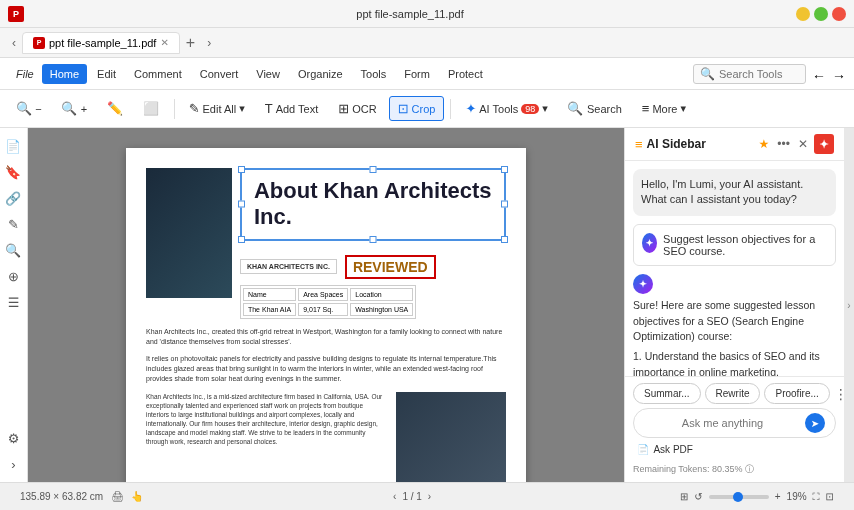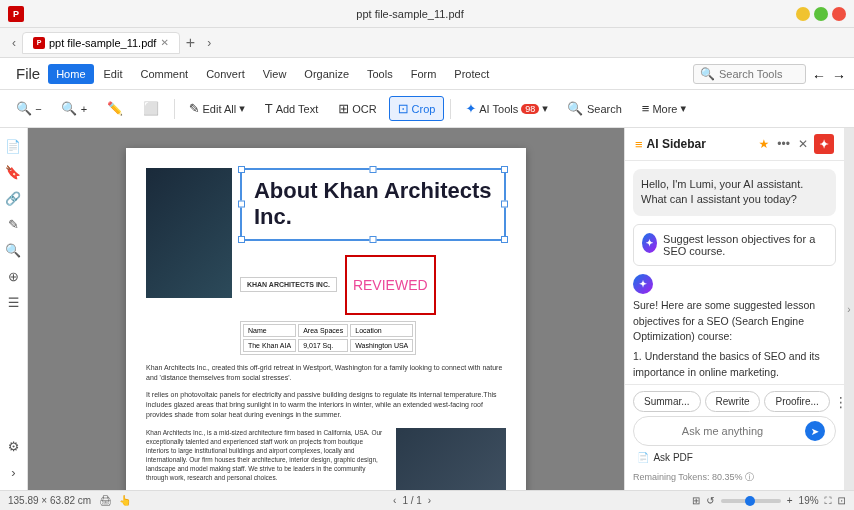--- a/index.html
+++ b/index.html
@@ -16,21 +16,21 @@
     .tb-max { background: #5cc23b; }
     .tb-close { background: #f05040; }
     .tab-bar { display: flex; align-items: center; background: #f5f5f5; padding: 0 6px; height: 30px; border-bottom: 1px solid #ddd; }
     .tab { display: flex; align-items: center; gap: 4px; padding: 4px 10px; background: white; border: 1px solid #ddd; border-radius: 4px 4px 0 0; font-size: 11px; cursor: pointer; }
     .tab .close-tab { font-size: 10px; color: #888; cursor: pointer; }
     .tab-new { background: none; border: none; font-size: 16px; color: #666; cursor: pointer; padding: 0 6px; }
     .tab-nav { background: none; border: none; font-size: 12px; color: #666; cursor: pointer; padding: 2px 6px; }
 
     
     .menu-bar { height: 32px; background: #fff; display: flex; align-items: center; padding: 0 8px; border-bottom: 1px solid #e0e0e0; }
-    .menu-file { font-size: 15px; color: #333; padding: 4px 8px; cursor: pointer; }
+    .menu-file { font-size: 11px; color: #333; padding: 4px 8px; cursor: pointer; font-style: italic; }
     .menu-items { display: flex; gap: 2px; flex: 1; }
     .menu-item { font-size: 11px; color: #333; padding: 4px 8px; cursor: pointer; border-radius: 3px; }
     .menu-item.active { background: #1a73e8; color: white; }
     .menu-right { display: flex; align-items: center; gap: 6px; }
     .search-bar-menu { display: flex; align-items: center; border: 1px solid #ccc; border-radius: 3px; padding: 2px 6px; gap: 4px; background: #f9f9f9; }
     .search-bar-menu input { border: none; background: none; font-size: 11px; outline: none; width: 80px; }
 
     
     .toolbar { height: 38px; background: #fff; display: flex; align-items: center; padding: 0 8px; gap: 4px; border-bottom: 1px solid #e0e0e0; }
     .tool-btn { display: flex; align-items: center; gap: 3px; padding: 4px 8px; border: none; background: none; cursor: pointer; border-radius: 3px; font-size: 11px; color: #333; }
@@ -55,21 +55,21 @@
     .pdf-title-box .sh-bl { bottom: -4px; left: -4px; }
     .pdf-title-box .sh-br { bottom: -4px; right: -4px; }
     .pdf-title-box .sh-tm { top: -4px; left: 50%; transform: translateX(-50%); }
     .pdf-title-box .sh-bm { bottom: -4px; left: 50%; transform: translateX(-50%); }
     .pdf-title-box .sh-ml { top: 50%; left: -4px; transform: translateY(-50%); }
     .pdf-title-box .sh-mr { top: 50%; right: -4px; transform: translateY(-50%); }
     .pdf-title-text { font-size: 22px; font-weight: bold; color: #1a1a2e; line-height: 1.2; }
     .pdf-top-row { display: flex; justify-content: space-between; align-items: flex-start; gap: 10px; }
     .pdf-logo-area { display: flex; gap: 8px; align-items: center; }
     .pdf-logo { border: 1px solid #ccc; padding: 3px 6px; font-size: 8px; color: #333; }
-    .pdf-reviewed { font-size: 14px; font-weight: normal; color: #ec4899; border: 2px solid #cc0000; padding: 20px 6px; }
+    .pdf-reviewed { font-size: 14px; font-weight: bold; color: #a16207; border: 2px solid #cc0000; padding: 2px 6px; }
     .pdf-info-table { border: 1px solid #ccc; font-size: 7px; }
     .pdf-info-table td { padding: 2px 4px; border: 1px solid #ccc; }
     .pdf-body-text { font-size: 7px; color: #333; line-height: 1.4; margin-top: 8px; }
     .pdf-content-row { display: flex; gap: 10px; margin-top: 8px; }
     .pdf-building-left { background: linear-gradient(135deg, #1a2a3a 0%, #2c4a5a 100%); width: 100px; height: 150px; }
     .pdf-building-right { background: linear-gradient(135deg, #2a3a4a 0%, #445566 100%); width: 110px; height: 110px; }
     .pdf-mid-text { font-size: 6.5px; color: #333; line-height: 1.4; flex: 1; }
 
     
     .ai-sidebar { width: 220px; background: #fff; border-left: 1px solid #e0e0e0; display: flex; flex-direction: column; }
@@ -95,21 +95,21 @@
     .ai-action-btn { padding: 4px 10px; border: 1px solid #ccc; border-radius: 12px; background: white; font-size: 10px; cursor: pointer; color: #333; }
     .ai-more-btn { background: none; border: none; cursor: pointer; color: #666; font-size: 14px; margin-left: auto; }
     .ai-input-row { display: flex; align-items: center; border: 1px solid #ddd; border-radius: 18px; padding: 4px 10px; gap: 4px; }
     .ai-input { flex: 1; border: none; outline: none; font-size: 11px; color: #888; text-align: center; }
     .ai-send-btn { background: #1a73e8; border: none; border-radius: 50%; width: 20px; height: 20px; display: flex; align-items: center; justify-content: center; cursor: pointer; color: white; font-size: 10px; }
     .ai-ask-pdf-row { display: flex; align-items: center; gap: 4px; padding: 2px 4px; }
     .ai-ask-pdf-btn { font-size: 10px; color: #333; background: none; border: none; cursor: pointer; }
     .ai-tokens { font-size: 9px; color: #888; margin-top: 2px; }
 
     
-    .status-bar { height: 20px; background: #f0f0f0; border-top: 1px solid #ddd; display: flex; align-items: center; padding: 0 8px; gap: 12px; font-size: 10px; color: #555; }
+    .status-bar { height: 28px; background: #f0f0f0; border-top: 1px solid #ddd; display: flex; align-items: center; padding: 0 20px; gap: 12px; font-size: 10px; color: #555; }
     .status-left { display: flex; gap: 8px; align-items: center; }
     .status-center { flex: 1; display: flex; justify-content: center; align-items: center; gap: 6px; }
     .status-right { display: flex; align-items: center; gap: 6px; }
     .page-indicator { font-size: 10px; }
     .zoom-slider { width: 60px; height: 4px; background: #ccc; border-radius: 2px; position: relative; }
     .zoom-thumb { width: 10px; height: 10px; background: #1a73e8; border-radius: 50%; position: absolute; top: -3px; left: 40%; }
     .zoom-pct { font-size: 10px; color: #555; }
 
     
     .right-handle { width: 10px; background: #e8e8e8; display: flex; align-items: center; justify-content: center; cursor: pointer; }

